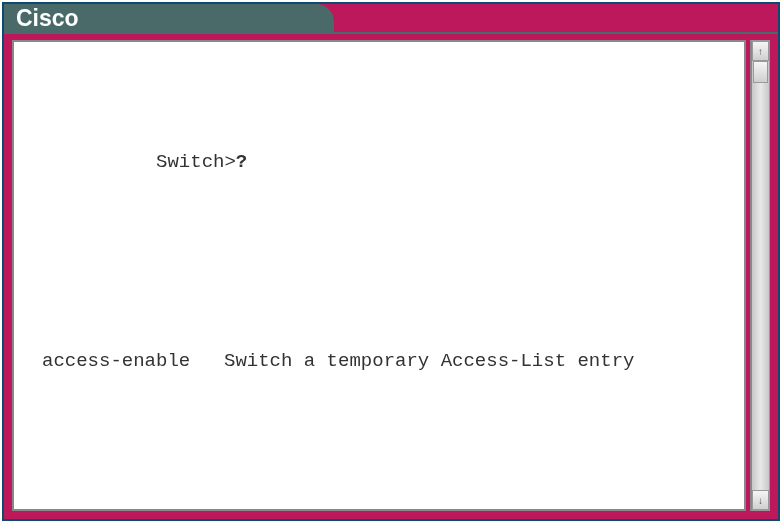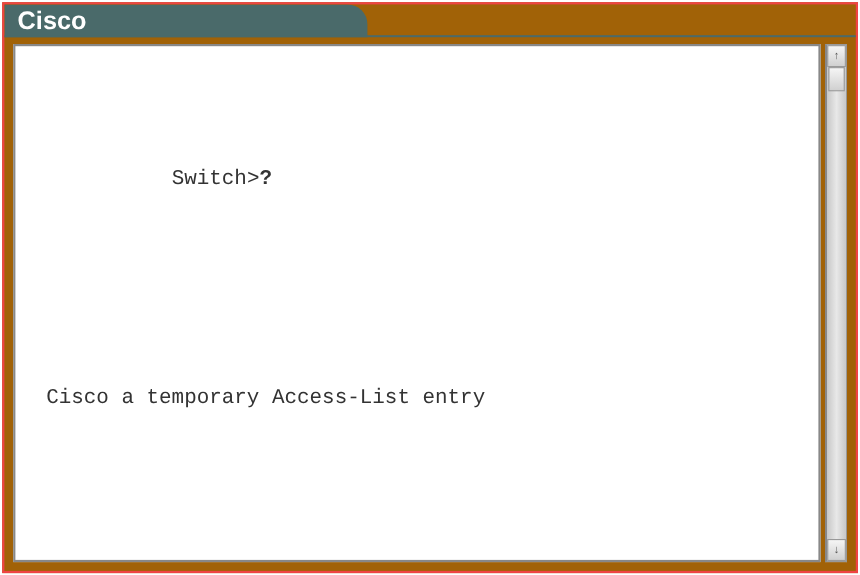--- a/index.html
+++ b/index.html
@@ -6,22 +6,22 @@
       margin: 0;
       padding: 0;
       box-sizing: border-box;
     }
     body {
       background: #fff;
       padding: 2px;
       font-family: Arial, sans-serif;
     }
     .window {
-      border: 2px solid #ef4444;
-      background: #a16207;
+      border: 2px solid #0c4a6e;
+      background: #be185d;
       width: 778px;
       height: 519px;
       position: relative;
     }
     .titlebar-wrapper {
       position: relative;
       height: 30px;
     }
     .tab-curve {
       position: absolute;
@@ -153,21 +153,22 @@
   </div>
 
   <div class="content-area">
     <div class="terminal-container">
       <div class="terminal-content">
         <div class="prompt-line">
           <span class="prompt-text">Switch&gt;</span><span class="prompt-input">?</span>
         </div>
         <div>
           <div class="command-row">
-            <div class="command-desc">Cisco a temporary Access-List entry</div>
+            <div class="command-name">access-enable</div>
+            <div class="command-desc">Switch a temporary Access-List entry</div>
           </div>
           
           
           
           
           
         </div>
       </div>
     </div>
 

